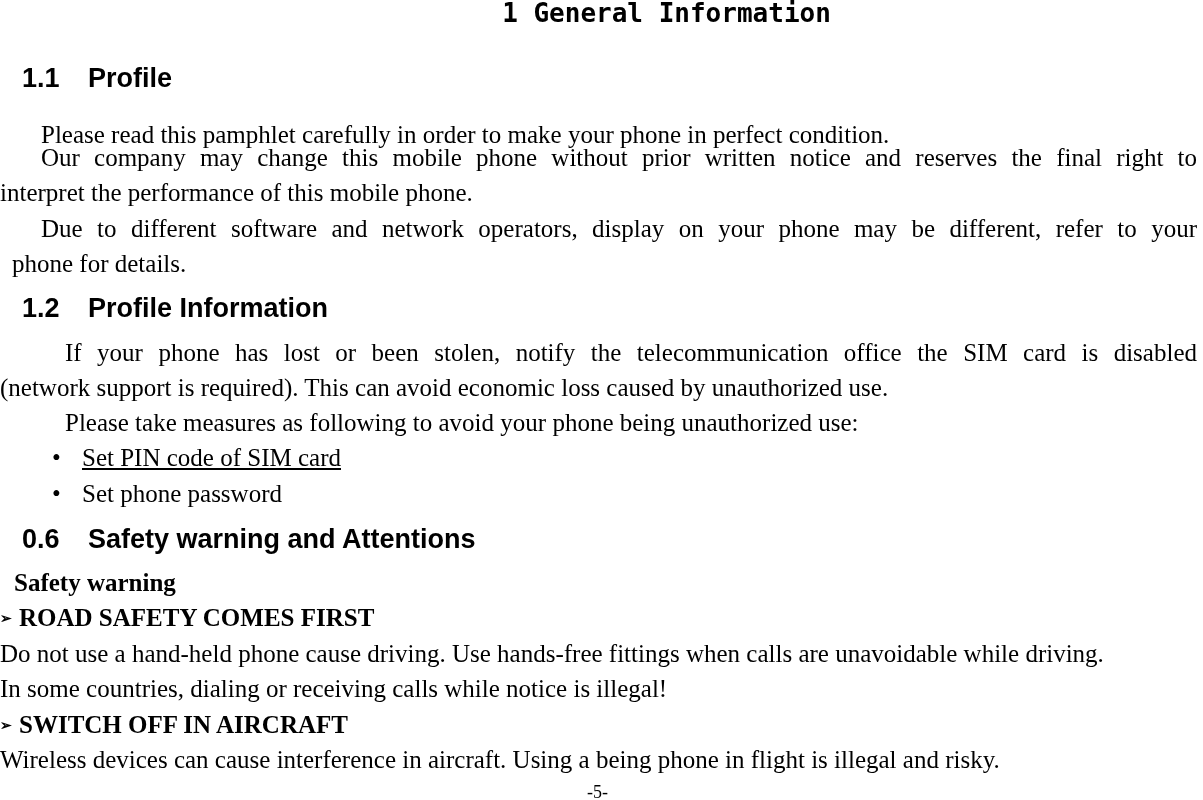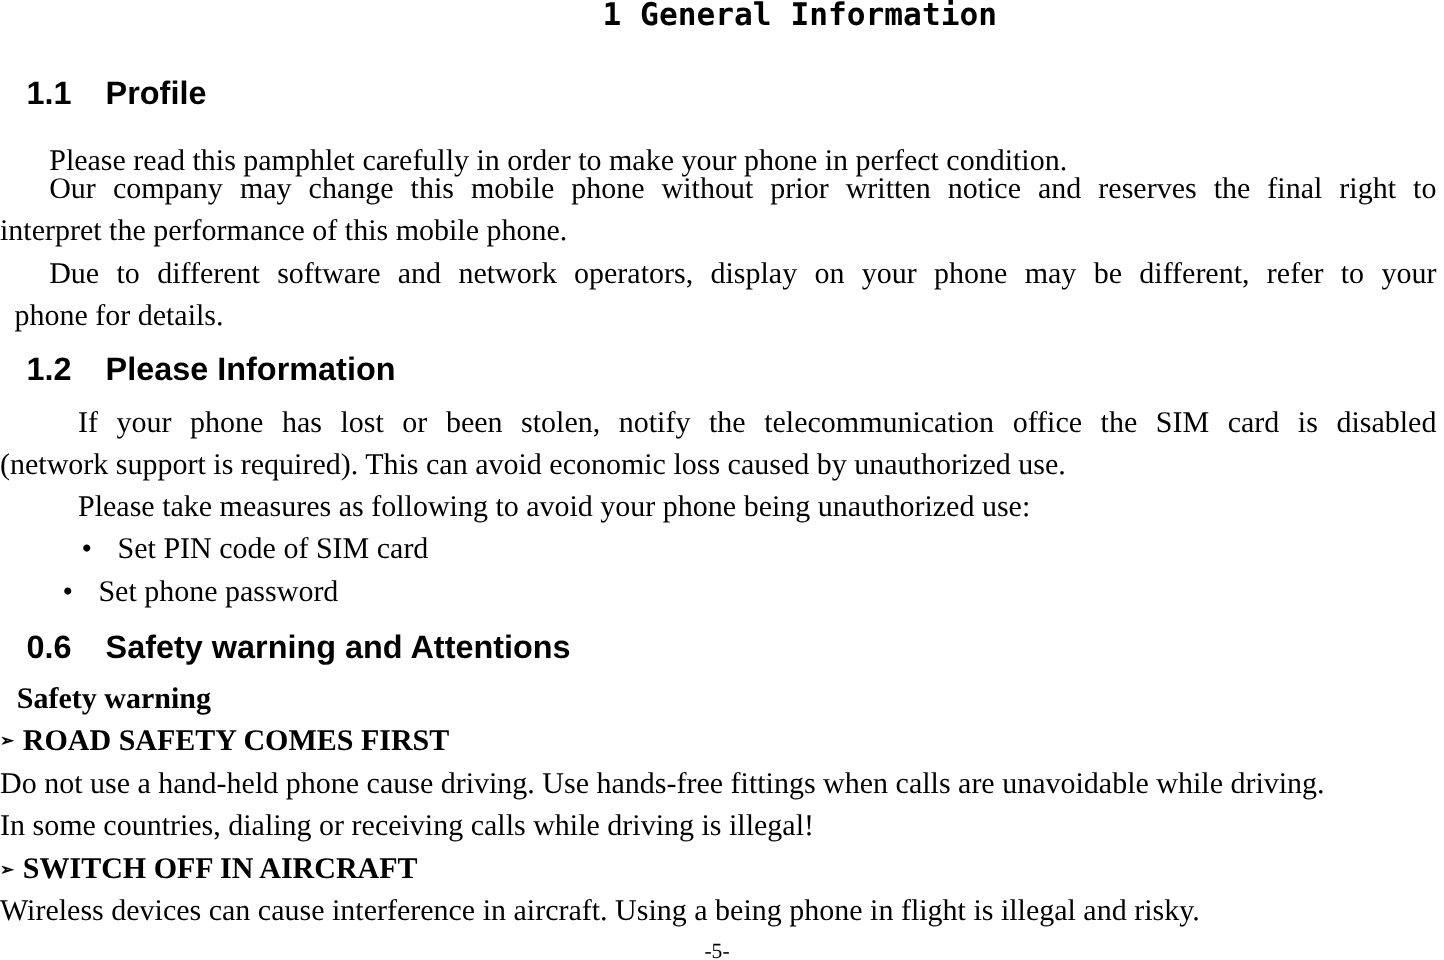--- a/index.html
+++ b/index.html
@@ -33,41 +33,41 @@
 <div class="abs h2" style="top:63px; left:22px;">
   <span class="num">1.1</span><span>Profile</span>
 </div>
 <div class="abs p" style="top:105px; left:41px;margin-top:12px;">Please read this pamphlet carefully in order to make your phone in perfect condition.</div>
 <div class="abs p just" style="top:140px; left:41px; width:1156px;">Our company may change this mobile phone without prior written notice and reserves the final right to</div>
 <div class="abs p" style="top:175px; left:0px;">interpret the performance of this mobile phone.</div>
 <div class="abs p just" style="top:211px; left:41px; width:1156px;">Due to different software and network operators, display on your phone may be different, refer to your</div>
 <div class="abs p" style="top:246px; left:12px;text-align:right;">phone for details.</div>
 
 <div class="abs h2" style="top:293px; left:22px;">
-  <span class="num">1.2</span><span>Please Information</span>
+  <span class="num">1.2</span><span>Profile Information</span>
 </div>
 <div class="abs p just" style="top:335px; left:65px; width:1132px;">If your phone has lost or been stolen, notify the telecommunication office the SIM card is disabled</div>
 <div class="abs p" style="top:370px; left:0px;">(network support is required). This can avoid economic loss caused by unauthorized use.</div>
 <div class="abs p" style="top:405px; left:65px;">Please take measures as following to avoid your phone being unauthorized use:</div>
-<div class="abs p" style="top:440px; left:68px;">
+<div class="abs p" style="top:440px; left:52px;text-decoration:underline;">
   <span class="bullet-dot">•</span><span>Set PIN code of SIM card</span>
 </div>
 <div class="abs p" style="top:476px; left:52px;">
   <span class="bullet-dot">•</span><span>Set phone password</span>
 </div>
 
 <div class="abs h2" style="top:524px; left:22px;">
   <span class="num">0.6</span><span>Safety warning and Attentions</span>
 </div>
 <div class="abs p bold" style="top:565px; left:14px;">Safety warning</div>
 
 <div class="abs p bold" style="top:600px; left:0px;">
   <span class="arrow">➢</span><span>ROAD SAFETY COMES FIRST</span>
 </div>
 <div class="abs p" style="top:636px; left:0px;">Do not use a hand-held phone cause driving. Use hands-free fittings when calls are unavoidable while driving.</div>
-<div class="abs p" style="top:671px; left:0px;">In some countries, dialing or receiving calls while driving is illegal!</div>
+<div class="abs p" style="top:671px; left:0px;">In some countries, dialing or receiving calls while notice is illegal!</div>
 
 <div class="abs p bold" style="top:707px; left:0px;">
   <span class="arrow">➢</span><span>SWITCH OFF IN AIRCRAFT</span>
 </div>
 <div class="abs p" style="top:742px; left:0px;">Wireless devices can cause interference in aircraft. Using a being phone in flight is illegal and risky.</div>
 
 <div class="abs pagenum">-5-</div>
 
 </body></html>

